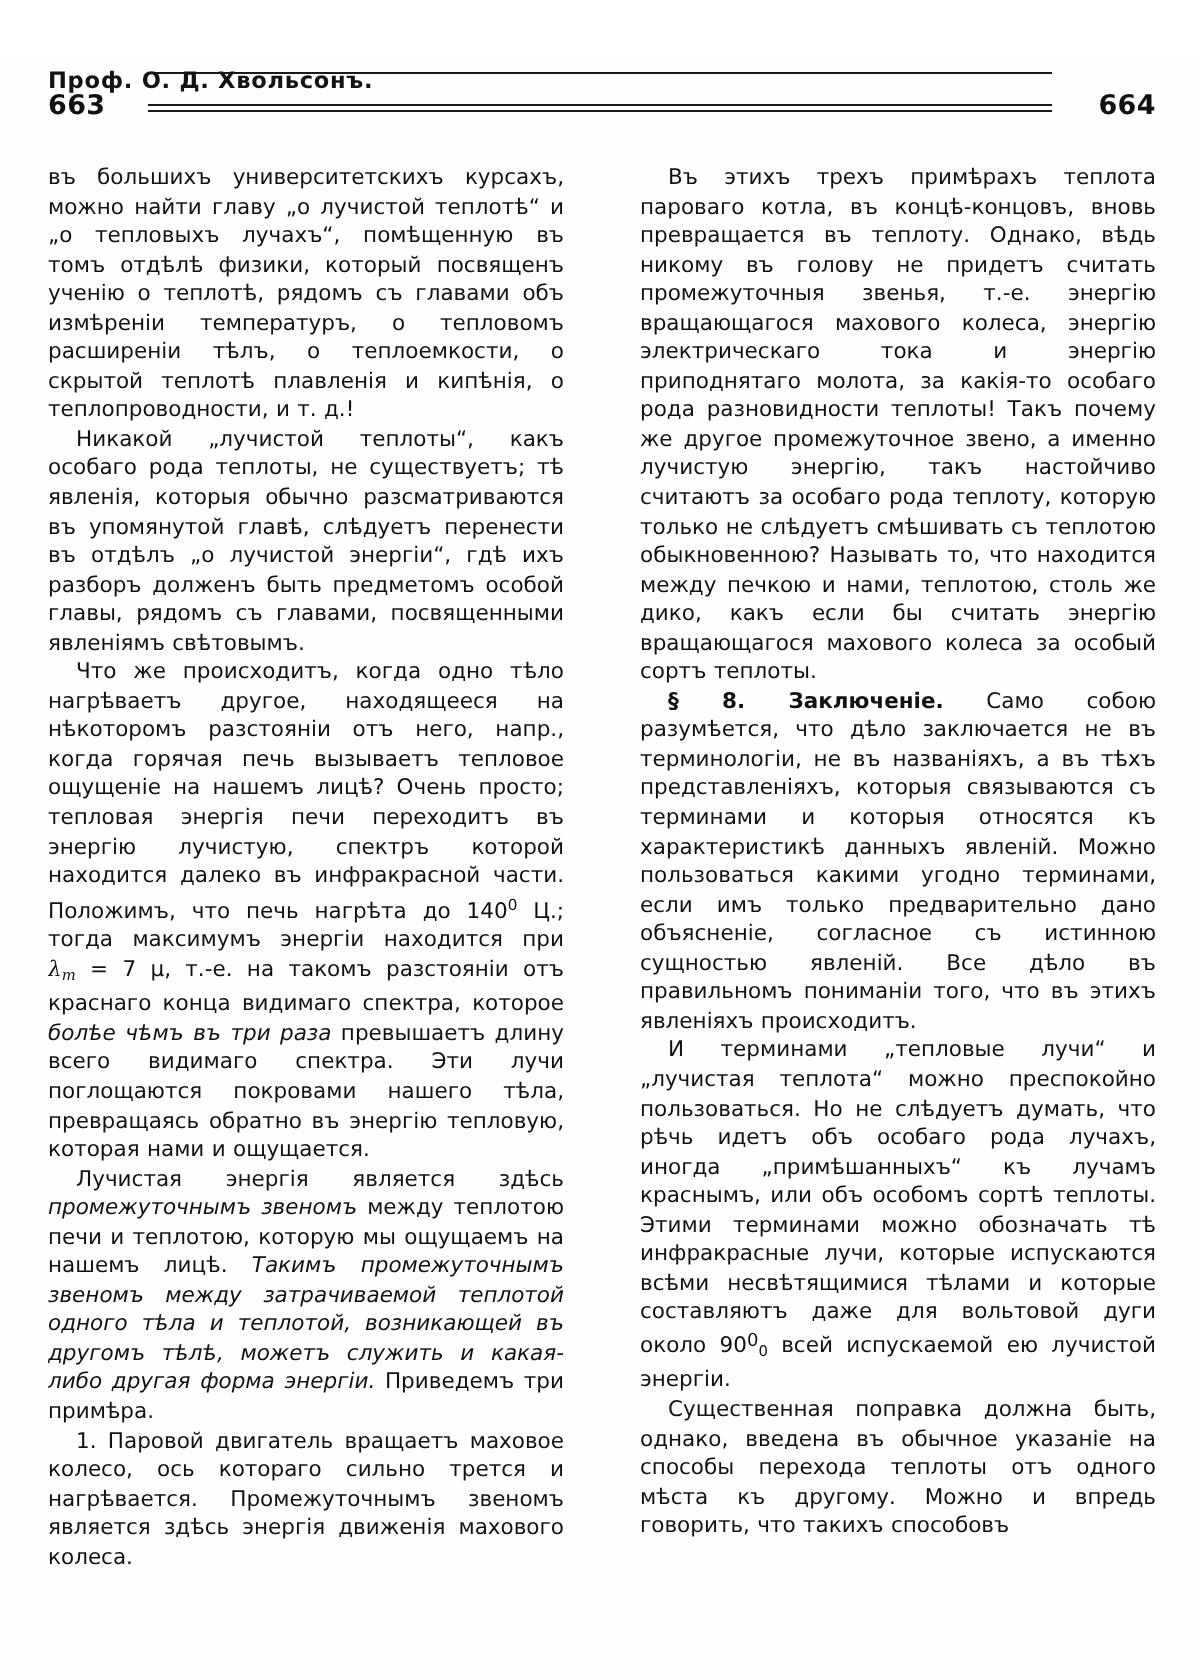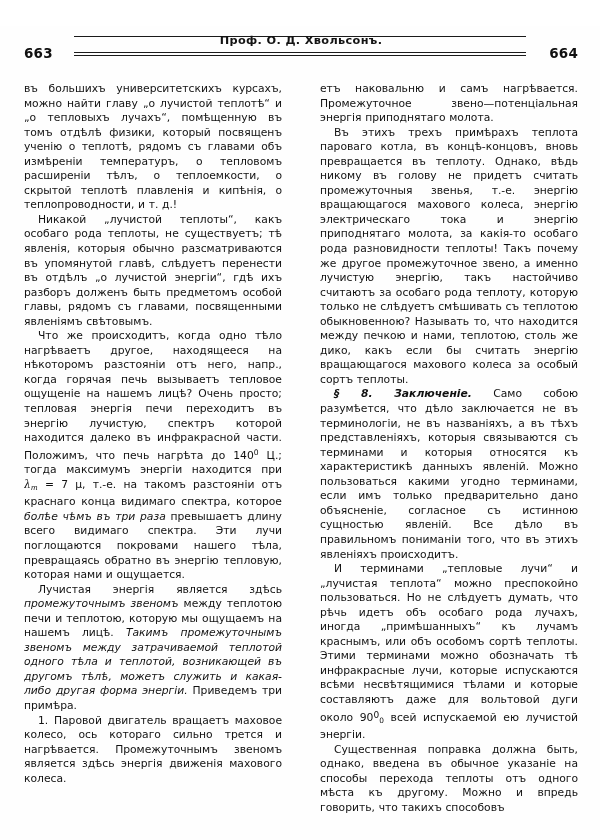--- a/index.html
+++ b/index.html
@@ -56,21 +56,21 @@
     letter-spacing: 0.2px;
     color: #111;
   }
   .folio-left  { left: 0; }
   .folio-right { right: 0; }
   .runhead-title {
     position: absolute;
     left: 0;
     right: 0;
     top: 8px;
-    text-align: center;
+    text-align: left;
     font-size: 11.3px;
     font-weight: 700;
     letter-spacing: 0.35px;
     color: #131313;
   }
 
   
   .columns {
     display: flex;
     margin: 14px 22px 0 24px;
@@ -95,21 +95,20 @@
   }
   .col p.cont {
     text-indent: 0;
   }
 
   i, .it {
     font-style: italic;
   }
   .sec-title {
     font-weight: 700;
-    font-style: italic;
   }
   .formula {
     font-family: "DejaVu Serif", serif;
     font-style: italic;
     white-space: nowrap;
   }
   .formula .sub {
     font-size: 7.4px;
     vertical-align: -2px;
     font-style: italic;
@@ -160,21 +159,20 @@
 
 
       <p><span>Лучистая энергія является здѣсь </span><i>промежуточнымъ звеномъ</i><span> между теплотою печи и теплотою, которую мы ощущаемъ на нашемъ лицѣ. </span><i>Такимъ промежуточнымъ звеномъ между затрачиваемой теплотой одного тѣла и теплотой, возникающей въ другомъ тѣлѣ, можетъ служить и какая-либо другая форма энергіи.</i><span> Приведемъ три примѣра.</span></p>
 
       <p>1. Паровой двигатель вращаетъ маховое колесо, ось котораго сильно трется и нагрѣвается. Промежуточнымъ звеномъ является здѣсь энергія движенія махового колеса.</p>
 
     </div>
 
     <div class="col">
 
-      <p class="cont">етъ наковальню и самъ нагрѣвается. Промежуточное звено—потенціальная энергія приподнятаго молота.</p>
 
       <p>Въ этихъ трехъ примѣрахъ теплота пароваго котла, въ концѣ-концовъ, вновь превращается въ теплоту. Однако, вѣдь никому въ голову не придетъ считать промежуточныя звенья, т.-е. энергію вращающагося махового колеса, энергію электрическаго тока и энергію приподнятаго молота, за какія-то особаго рода разновидности теплоты! Такъ почему же другое промежуточное звено, а именно лучистую энергію, такъ настойчиво считаютъ за особаго рода теплоту, которую только не слѣдуетъ смѣшивать съ теплотою обыкновенною? Называть то, что находится между печкою и нами, теплотою, столь же дико, какъ если бы считать энергію вращающагося махового колеса за особый сортъ теплоты.</p>
 
       <p><span class="sec-title">§ 8. Заключеніе.</span><span> Само собою разумѣется, что дѣло заключается не въ терминологіи, не въ названіяхъ, а въ тѣхъ представленіяхъ, которыя связываются съ терминами и которыя относятся къ характеристикѣ данныхъ явленій. Можно пользоваться какими угодно терминами, если имъ только предварительно дано объясненіе, согласное съ истинною сущностью явленій. Все дѣло въ правильномъ пониманіи того, что въ этихъ явленіяхъ происходитъ.</span></p>
 
 
       <p><span>И терминами „тепловые лучи“ и „лучистая теплота“ можно преспокойно пользоваться. Но не слѣдуетъ думать, что рѣчь идетъ объ особаго рода лучахъ, иногда „примѣшанныхъ“ къ лучамъ краснымъ, или объ особомъ сортѣ теплоты. Этими терминами можно обозначать тѣ инфракрасные лучи, которые испускаются всѣми несвѣтящимися тѣлами и которые составляютъ даже для вольтовой дуги около </span><span class="pct"><span class="num">90</span><span class="sign">0</span><span class="sign2">0</span></span><span> всей испускаемой ею лучистой энергіи.</span></p>
 
       <p><span>Существенная поправка должна быть, однако, введена въ обычное указаніе на способы перехода теплоты отъ одного мѣста къ другому. Можно и впредь говорить, что такихъ способовъ </span></p>
 

